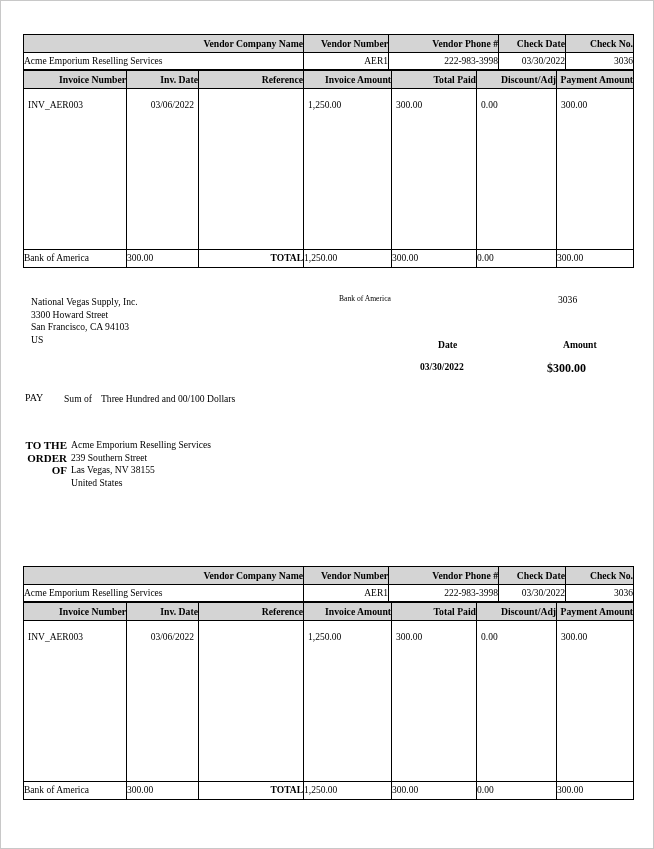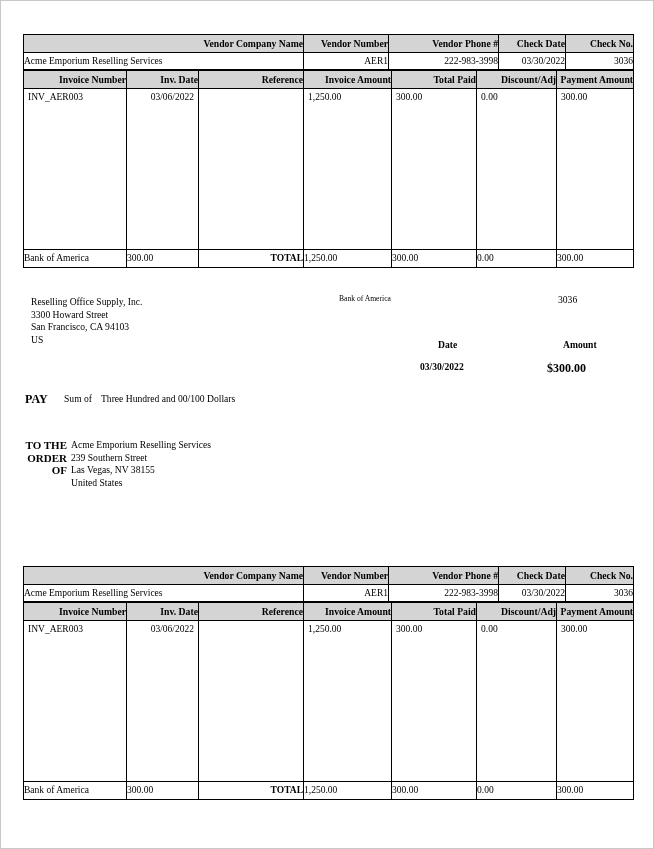--- a/index.html
+++ b/index.html
@@ -59,21 +59,21 @@
     white-space: nowrap;
     overflow: hidden;
   }
   .c-left { text-align: left; }
   .c-center { text-align: right; }
   .c-right { text-align: left; }
   .tall { height: 160px; }
   .tall-inner {
     height: 16px;
     line-height: 16px;
-    padding: 0 4px;
+    padding: 8px 4px;
     font-size: 9.5px;
   }
   .totalrow .cell { height: 17px; line-height: 17px; }
   .bold { font-weight: bold; }
 
   
   .check-area {
     position: absolute;
     left: 0;
     top: 285px;
@@ -125,22 +125,22 @@
     position: absolute;
     left: 546px;
     top: 75px;
     font-size: 12px;
     font-weight: bold;
   }
   .pay-label {
     position: absolute;
     left: 24px;
     top: 106px;
-    font-size: 12px;
-    font-weight: bold;
+    font-size: 10px;
+    font-weight: normal;
   }
   .pay-sumof {
     position: absolute;
     left: 63px;
     top: 107px;
     font-size: 9.6px;
   }
   .pay-words {
     position: absolute;
     left: 100px;
@@ -256,21 +256,21 @@
         <td class="cell c-right">300.00</td>
         <td class="cell c-right">0.00</td>
         <td class="cell c-right">300.00</td>
       </tr>
     </tbody>
       </table>
   </div>
 
   <div class="check-area">
     <div class="payee-block">
-      <div>Reselling Office Supply, Inc.</div>
+      <div>National Vegas Supply, Inc.</div>
       <div>3300 Howard Street</div>
       <div>San Francisco, CA 94103</div>
       <div>US</div>
     </div>
 
     <div class="bank-name">Bank of America</div>
     <div class="check-no">3036</div>
 
     <div class="date-label">Date</div>
     <div class="amount-label">Amount</div>

